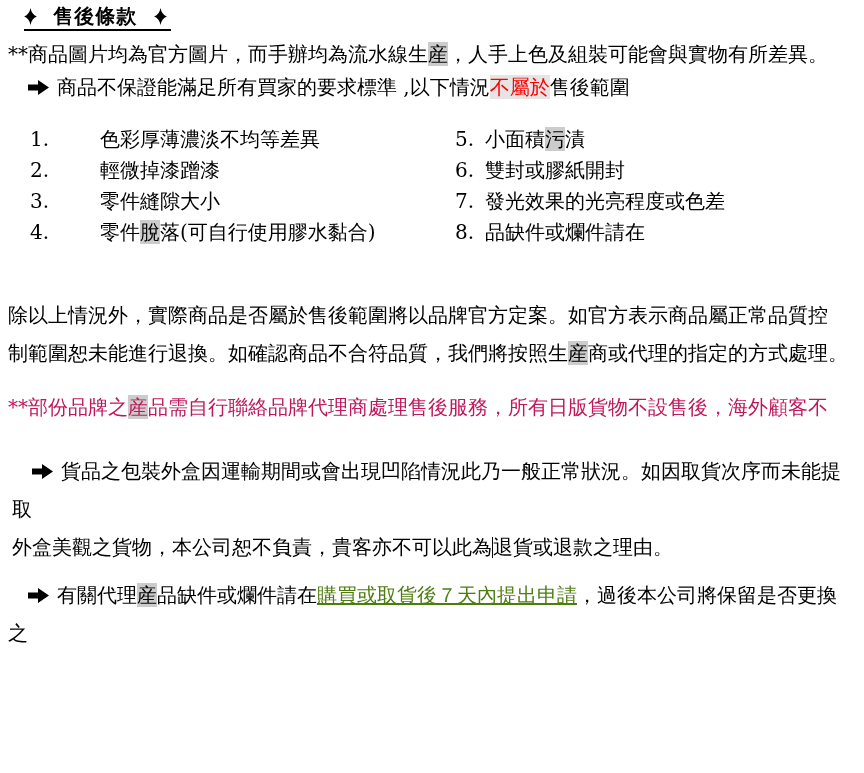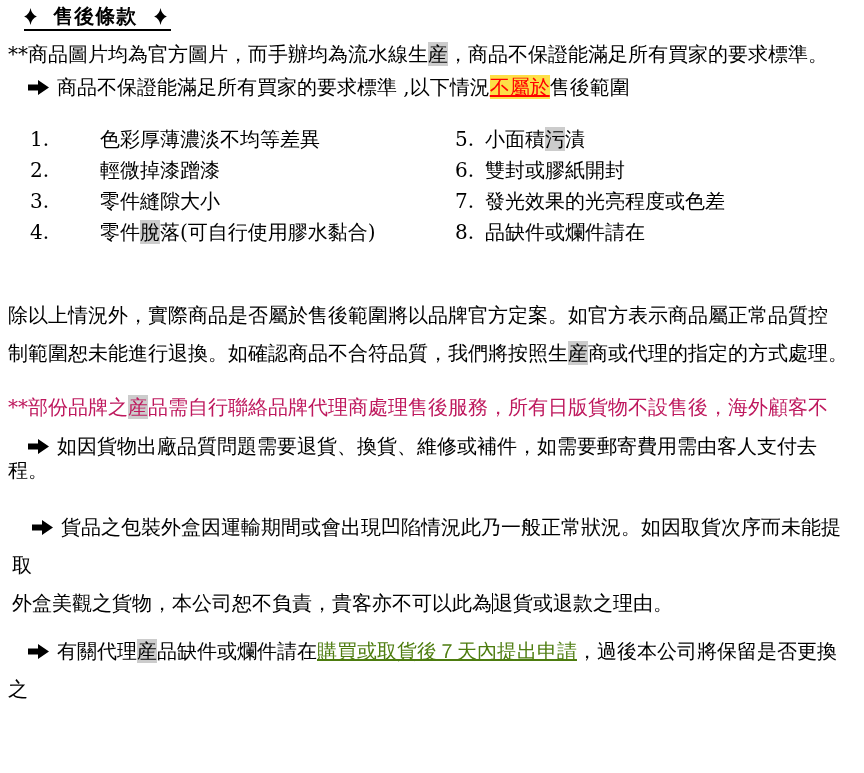--- a/index.html
+++ b/index.html
@@ -27,21 +27,21 @@
   .mt-p2{margin-top:52px;}
   .mt-red{margin-top:16px;}
   .mt-a2{margin-top:8px;line-height:24px;}
   .mt-a3{margin-top:26px;margin-left:12px;}
   .mt-a4{margin-top:10px;}
 
   .arrow-icon{display:inline-block;text-indent:0;margin-right:8px;}
   .arrow-icon svg{vertical-align:-1px;}
 
   .greychar{background:#cccccc;}
-  .warn-hl{color:#ff0000;background:#fde047;text-decoration:underline;}
+  .warn-hl{color:#ff0000;background:#e5e5e5;}
   .red-text{color:#be185d;}
   .red-underline{color:#4d7c0f;text-decoration:underline;}
 
   .exclusion-grid{
     margin:28px 11px 0 30px;
     display:grid;
     grid-template-columns:425px 1fr;
     row-gap:7px;
     line-height:24px;
   }
@@ -61,21 +61,21 @@
             <path d="M6 0 Q7 6 12 8 Q7 10 6 16 Q5 10 0 8 Q5 6 6 0 Z" fill="#000"></path>
           </svg></span>
       <span class="title-text">售後條款</span>
       <span class="star-icon"><svg width="13" height="17" viewBox="0 0 12 16">
             <path d="M6 0 Q7 6 12 8 Q7 10 6 16 Q5 10 0 8 Q5 6 6 0 Z" fill="#000"></path>
           </svg></span>
     </span>
   </div>
 
   <p class="para mt-p1">
-    <span>**商品圖片均為官方圖片，而手辦均為流水線生</span><span class="greychar">産</span><span>，商品不保證能滿足所有買家的要求標準。</span><br>
+    <span>**商品圖片均為官方圖片，而手辦均為流水線生</span><span class="greychar">産</span><span>，人手上色及組裝可能會與實物有所差異。</span><br>
   </p>
 
   <p class="para mt-a1 single">
     <span class="arrow-icon"><svg width="21" height="15" viewBox="0 0 21 15">
           <path d="M0 4.5 h10 v-4.5 l11 7.5 -11 7.5 v-4.5 h-10 z" fill="#000"></path>
         </svg></span><span>商品不保證能滿足所有買家的要求標準 ,以下情況</span><span class="warn-hl">不屬於</span><span>售後範圍</span>
   </p>
 
   <div class="exclusion-grid">
     <div><span class="num-left">1.</span><span><span>色彩厚薄濃淡不均等差異</span><span class="greychar"></span><span></span></span></div>
@@ -93,25 +93,20 @@
 
   <p class="para mt-p2">
     <span>除以上情況外，實際商品是否屬於售後範圍將以品牌官方定案。如官方表示商品屬正常品質控</span><br>
     <span>制範圍恕未能進行退換。如確認商品不合符品質，我們將按照生</span><span class="greychar">産</span><span>商或代理的指定的方式處理。</span>
   </p>
 
   <p class="para mt-red red-text">
     <span>**部份品牌之</span><span class="greychar">産</span><span>品需自行聯絡品牌代理商處理售後服務，所有日版貨物不設售後，海外顧客不</span><br>
   </p>
 
-  <p class="arrow-para mt-a2 single">
-    <span class="arrow-icon"><svg width="21" height="15" viewBox="0 0 21 15">
-          <path d="M0 4.5 h10 v-4.5 l11 7.5 -11 7.5 v-4.5 h-10 z" fill="#000"></path>
-        </svg></span><span>如因貨物出廠品質問題需要退貨、換貨、維修或補件，如需要郵寄費用需由客人支付去程。</span>
-  </p>
 
   <p class="arrow-para mt-a3">
     <span class="arrow-icon"><svg width="21" height="15" viewBox="0 0 21 15">
           <path d="M0 4.5 h10 v-4.5 l11 7.5 -11 7.5 v-4.5 h-10 z" fill="#000"></path>
         </svg></span><span>貨品之包裝外盒因運輸期間或會出現凹陷情況此乃一般正常狀況。如因取貨次序而未能提取</span><br>
     <span>外盒美觀之貨物，本公司恕不負責，貴客亦不可以此為</span><span class="caret"></span><span>退貨或退款之理由。</span>
   </p>
 
   <p class="arrow-para mt-a4">
     <span class="arrow-icon"><svg width="21" height="15" viewBox="0 0 21 15">

